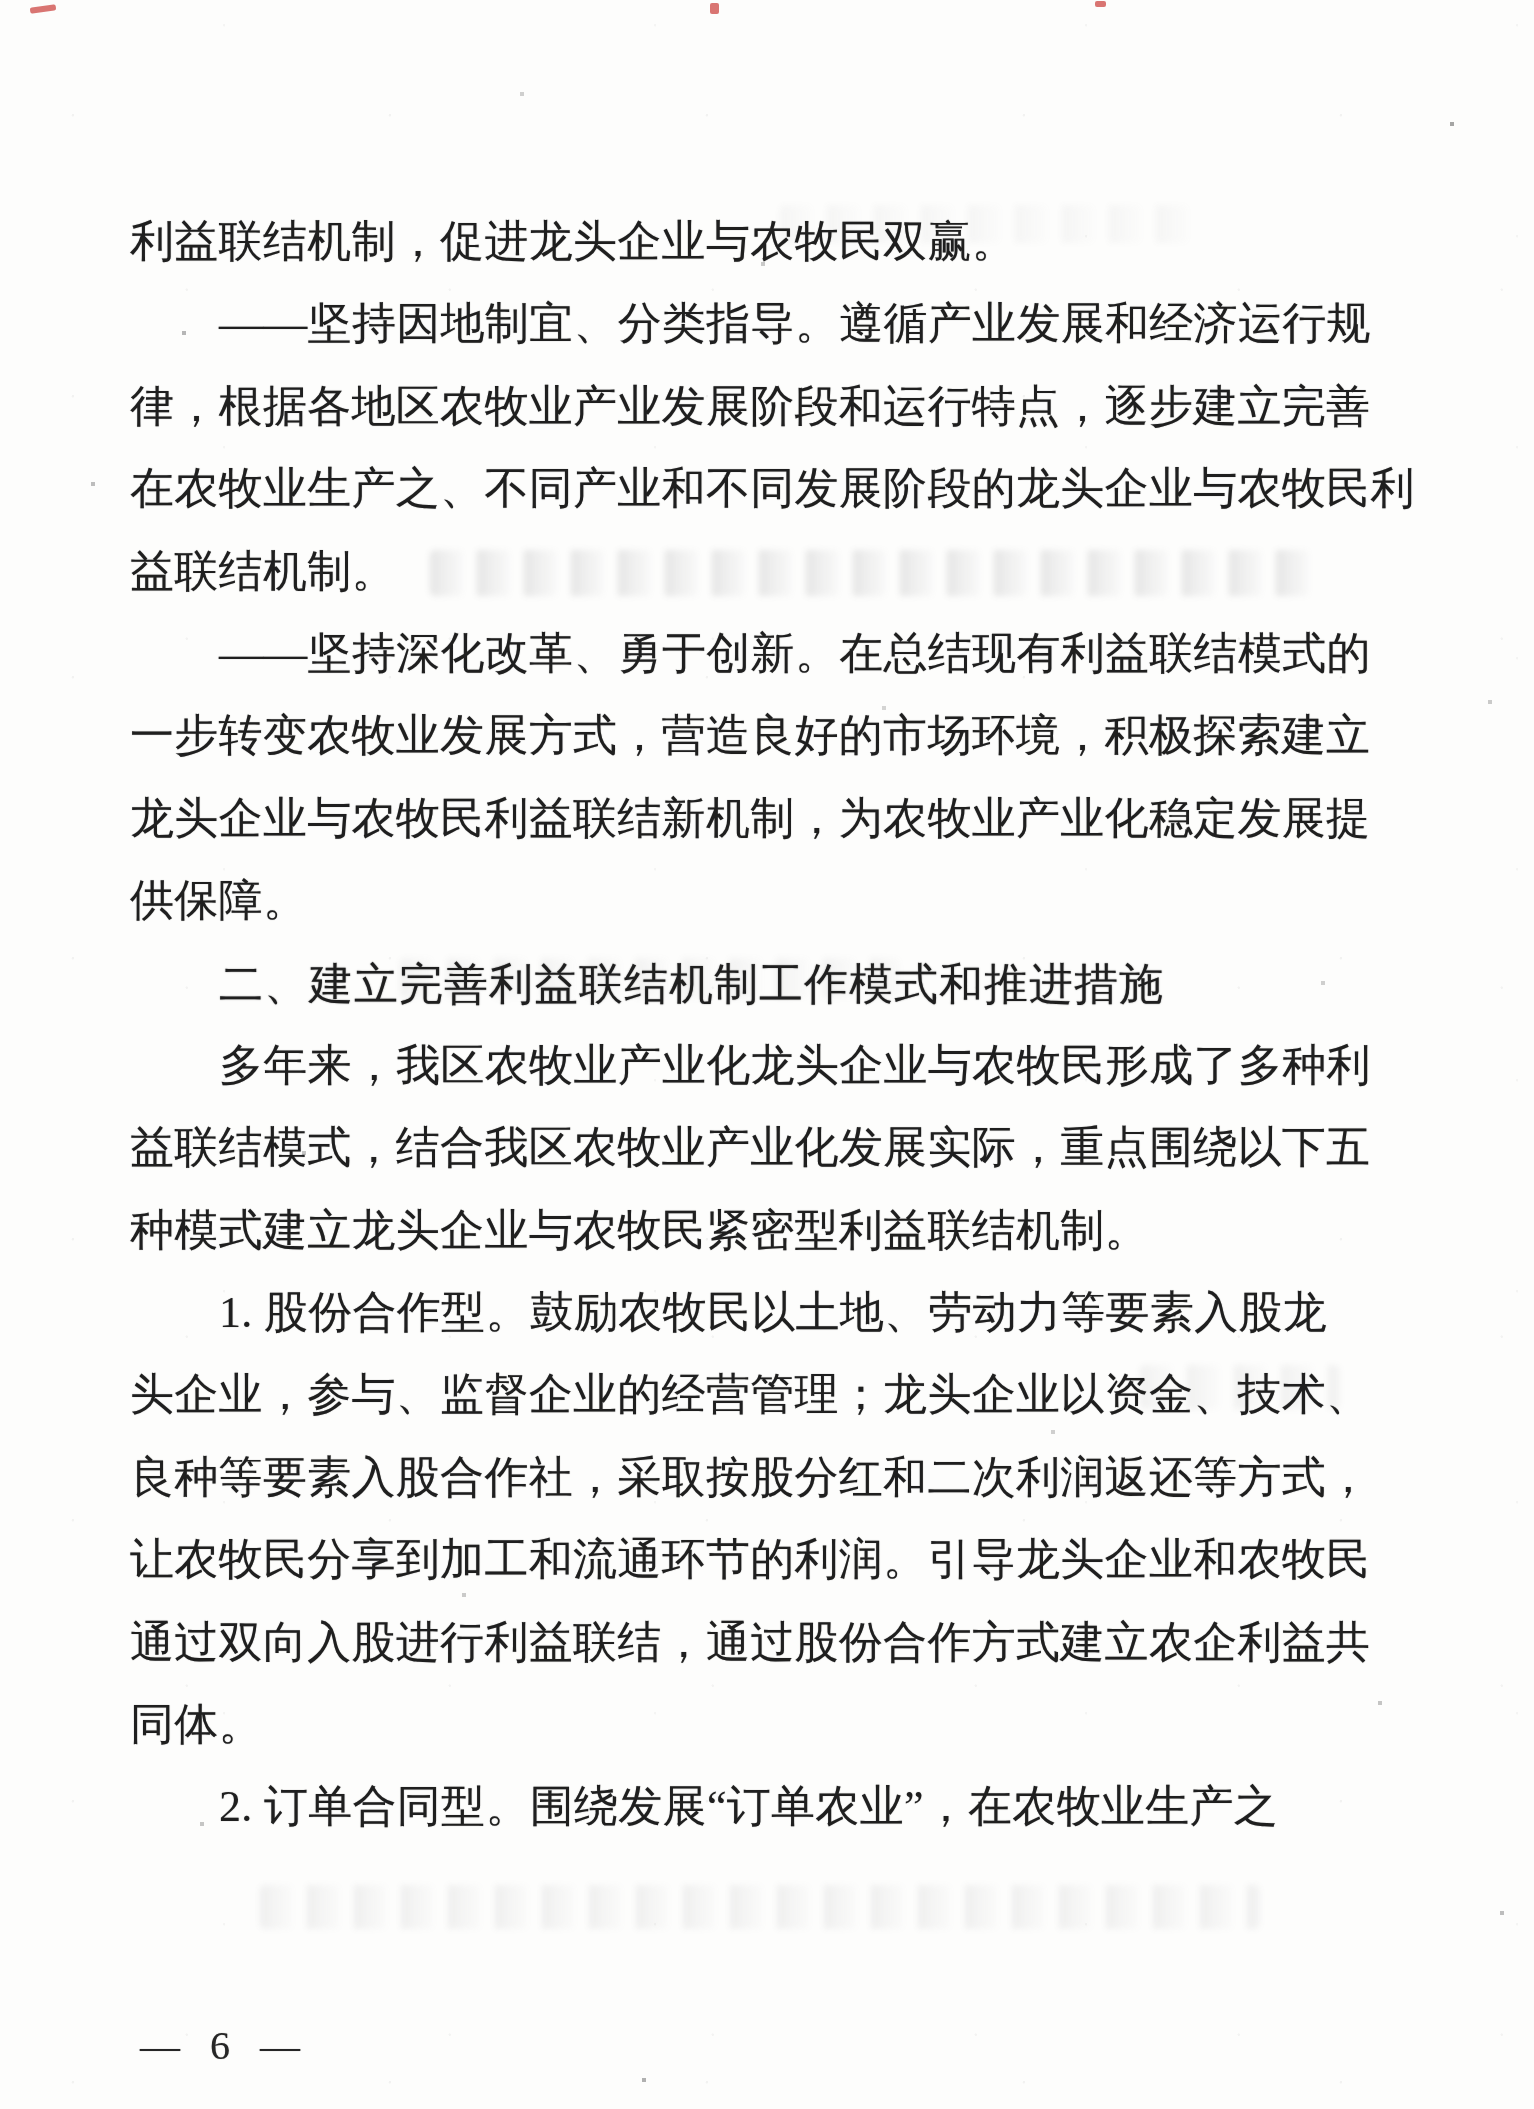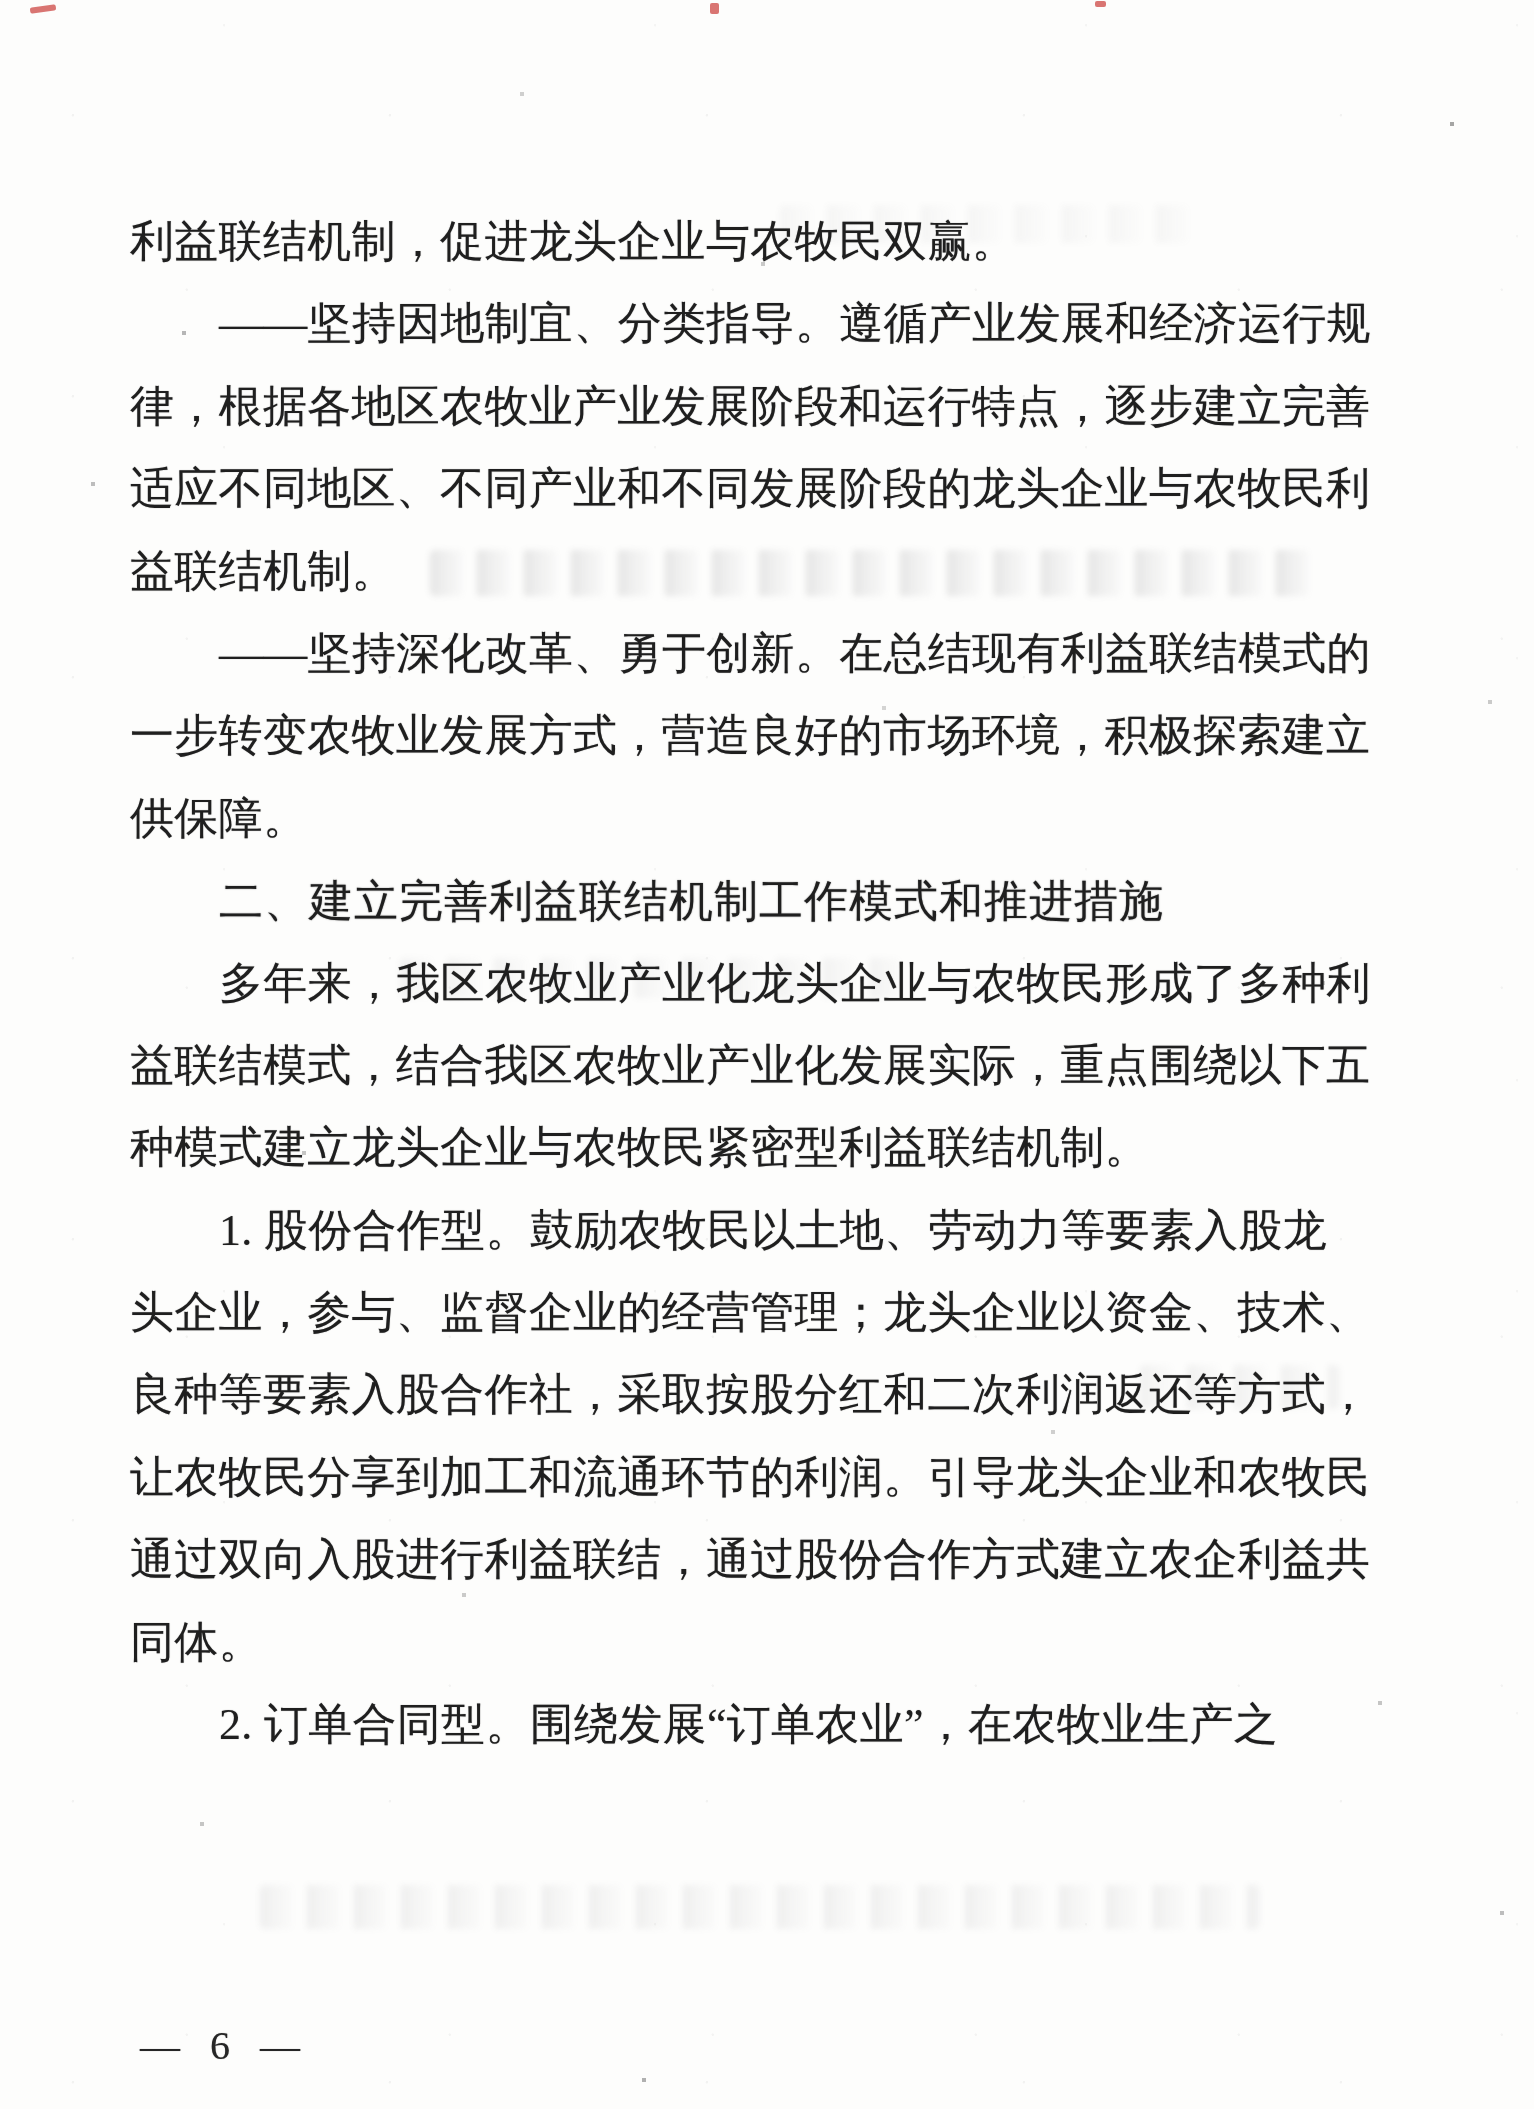--- a/index.html
+++ b/index.html
@@ -122,24 +122,25 @@
   <div class="red-speck red-1"></div>
   <div class="red-speck red-2"></div>
   <div class="red-speck red-3"></div>
 
   <div class="speckles"></div>
 
   <div class="content" id="document-lines">
       <div class="line">利益联结机制，促进龙头企业与农牧民双赢。</div>
       <div class="line indent">——坚持因地制宜、分类指导。遵循产业发展和经济运行规</div>
       <div class="line">律，根据各地区农牧业产业发展阶段和运行特点，逐步建立完善</div>
-      <div class="line">适应不同地区、不同产业和不同发展阶段的龙头企业与农牧民利</div>
+      <div class="line">在农牧业生产之、不同产业和不同发展阶段的龙头企业与农牧民利</div>
       <div class="line">益联结机制。</div>
       <div class="line indent">——坚持深化改革、勇于创新。在总结现有利益联结模式的</div>
       <div class="line">一步转变农牧业发展方式，营造良好的市场环境，积极探索建立</div>
+      <div class="line">龙头企业与农牧民利益联结新机制，为农牧业产业化稳定发展提</div>
       <div class="line">供保障。</div>
       <div class="line indent heading">二、建立完善利益联结机制工作模式和推进措施</div>
       <div class="line indent">多年来，我区农牧业产业化龙头企业与农牧民形成了多种利</div>
       <div class="line">益联结模式，结合我区农牧业产业化发展实际，重点围绕以下五</div>
       <div class="line">种模式建立龙头企业与农牧民紧密型利益联结机制。</div>
       <div class="line indent">1. 股份合作型。鼓励农牧民以土地、劳动力等要素入股龙</div>
       <div class="line">头企业，参与、监督企业的经营管理；龙头企业以资金、技术、</div>
       <div class="line">良种等要素入股合作社，采取按股分红和二次利润返还等方式，</div>
       <div class="line">让农牧民分享到加工和流通环节的利润。引导龙头企业和农牧民</div>
       <div class="line">通过双向入股进行利益联结，通过股份合作方式建立农企利益共</div>

